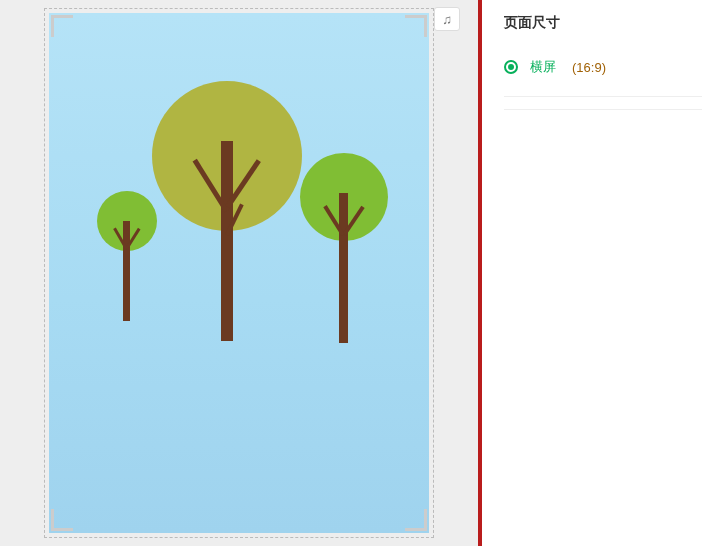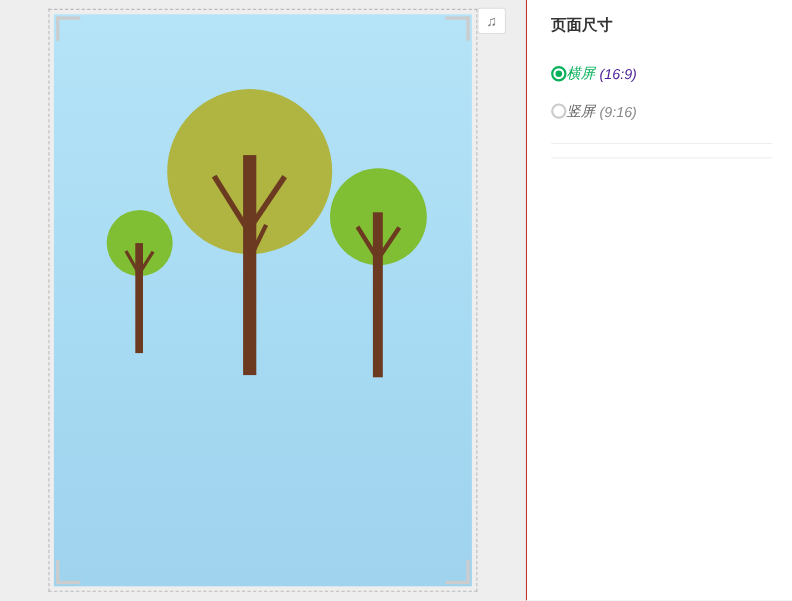--- a/index.html
+++ b/index.html
@@ -104,36 +104,36 @@
   align-items: center;
   justify-content: center;
   color: #777;
   font-size: 13px;
   cursor: pointer;
 }
 
 .side-panel {
   flex: 1;
   background: #fff;
-  border-left: 1px solid #b91c1c;
+  border-left: 4px solid #b91c1c;
   padding: 14px 18px 14px 22px;
   height: 546px;
 }
 .panel-title {
   font-size: 14px;
   font-weight: bold;
   color: #333;
   margin-bottom: 18px;
 }
 .radio-row {
   display: flex;
   align-items: center;
   padding: 8px 0;
   cursor: pointer;
-  font-style: italic;
+  gap: 12px;
 }
 .radio-dot {
   width: 14px;
   height: 14px;
   border-radius: 50%;
   border: 2px solid #ccc;
   position: relative;
   flex: 0 0 auto;
 }
 .radio-row.selected .radio-dot {
@@ -153,21 +153,21 @@
   color: #666;
 }
 .radio-row.selected .radio-label {
   color: #07b05b;
 }
 .ratio {
   color: #888;
   margin-left: 4px;
 }
 .radio-row.selected .ratio {
-  color: #4c1d95;
+  color: #a16207;
 }
 .sep {
   border: none;
   border-top: 1px solid #eee;
   margin: 12px 0;
 }
 </style>
 </head>
 <body>
 
@@ -205,24 +205,19 @@
 </div>
 
 <div class="side-panel">
   <div class="panel-title">页面尺寸</div>
 
   <div class="radio-row selected">
     <span class="radio-dot"></span>
     <span class="radio-label">横屏</span>
     <span class="ratio">(16:9)</span>
   </div>
-  <div class="radio-row">
-    <span class="radio-dot"></span>
-    <span class="radio-label">竖屏</span>
-    <span class="ratio">(9:16)</span>
-  </div>
 
   <hr class="sep">
 
 
   <hr class="sep">
 
 </div>
 
 </body></html>

